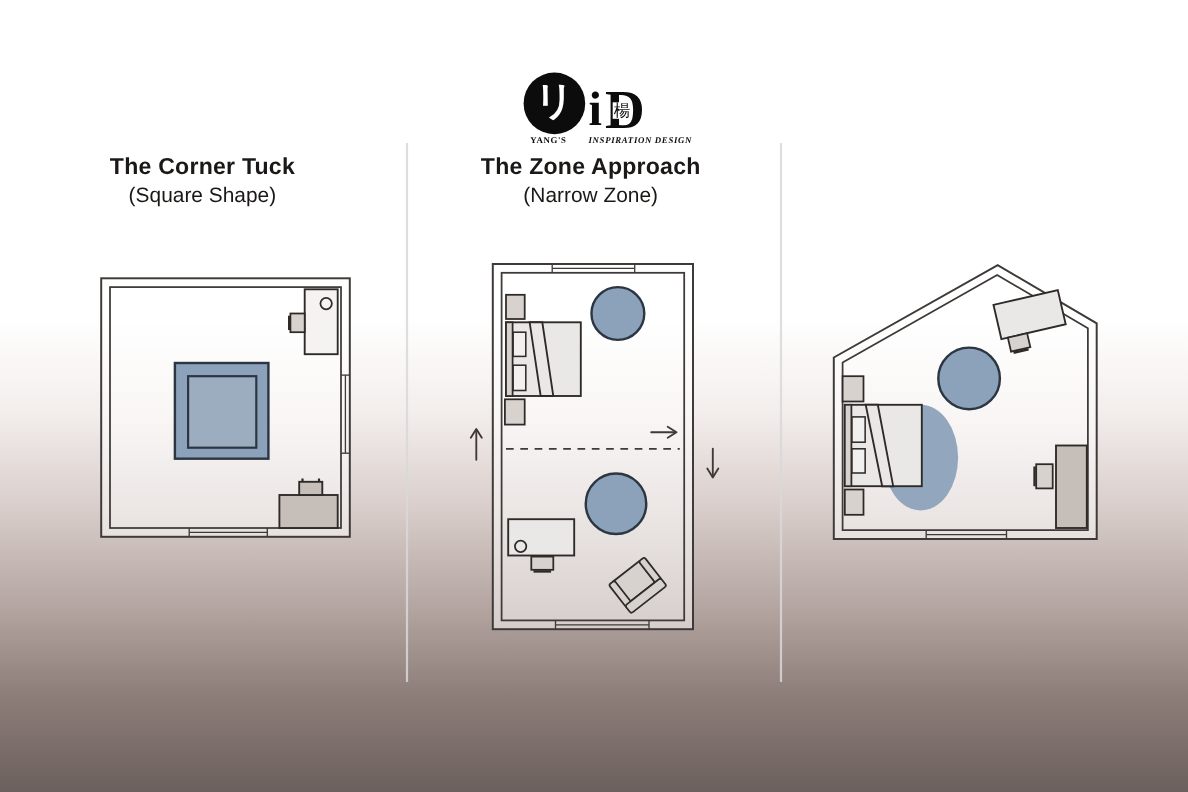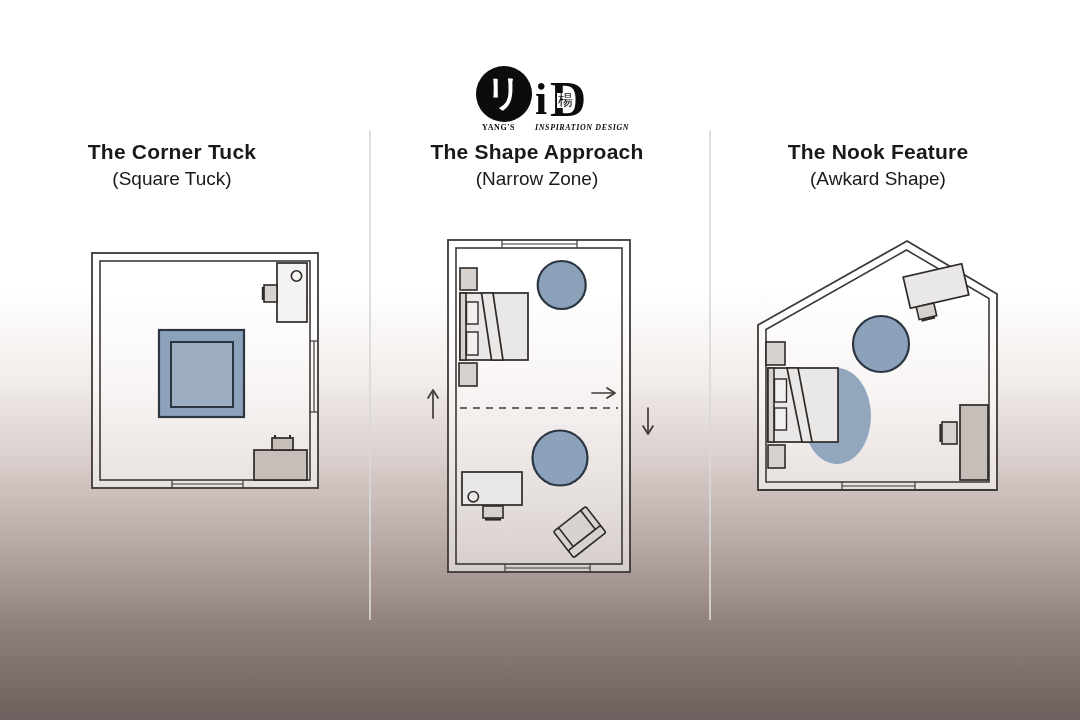--- a/index.html
+++ b/index.html
@@ -34,21 +34,21 @@
     font-family:"DejaVu Sans", sans-serif;
   }
   .cap{position:absolute;top:59px;font-family:"Liberation Serif", serif;
     font-size:8px;font-weight:700;letter-spacing:0.6px;color:#0c0c0c;white-space:nowrap;}
   .cap-l{left:42px;} .cap-r{left:95px;font-style:italic;}
 
   
   .panel-head{position:absolute;top:138px;width:320px;text-align:center;color:var(--title-color,#1b1917);}
   .panel-head .t{font-size:21px;font-weight:700;line-height:27px;letter-spacing:0.2px;}
   .panel-head .s{font-size:19px;font-weight:400;line-height:27px;}
-  .ph1{left:12px;} .ph2{left:377px;} .ph3{left:718px;}
+  .ph1{left:24px;} .ph2{left:377px;} .ph3{left:718px;}
 
   
   .vdivider{position:absolute;top:130px;height:490px;width:2px;
     background:var(--divider,#d8d8d8);opacity:0.85;}
   .vd1{left:369px;} .vd2{left:709px;}
 
   
   .plan{position:absolute;}
   .p1{left:80px;top:240px;}
   .p2{left:410px;top:235px;}
@@ -84,29 +84,25 @@
     </div>
     <div class="cap cap-l">YANG'S</div>
     <div class="cap cap-r">INSPIRATION DESIGN</div>
   </div>
 
   <div class="vdivider vd1"></div>
   <div class="vdivider vd2"></div>
 
   <div class="panel-head ph1">
     <div class="t">The Corner Tuck</div>
-    <div class="s">(Square Tuck)</div>
+    <div class="s">(Square Shape)</div>
   </div>
   <div class="panel-head ph2">
-    <div class="t">The Shape Approach</div>
+    <div class="t">The Zone Approach</div>
     <div class="s">(Narrow Zone)</div>
-  </div>
-  <div class="panel-head ph3">
-    <div class="t">The Nook Feature</div>
-    <div class="s">(Awkard Shape)</div>
   </div>
 
   <svg class="plan p1" width="260" height="260" viewBox="0 0 260 260">
     <g>
       <rect class="room-fill" x="12" y="13" width="226" height="235"></rect>
       <rect class="wall" x="20" y="21" width="210" height="219"></rect>
     </g>
     <g class="win">
       <line x1="234" y1="101" x2="234" y2="172"></line>
       <line x1="230" y1="101" x2="238" y2="101"></line>

